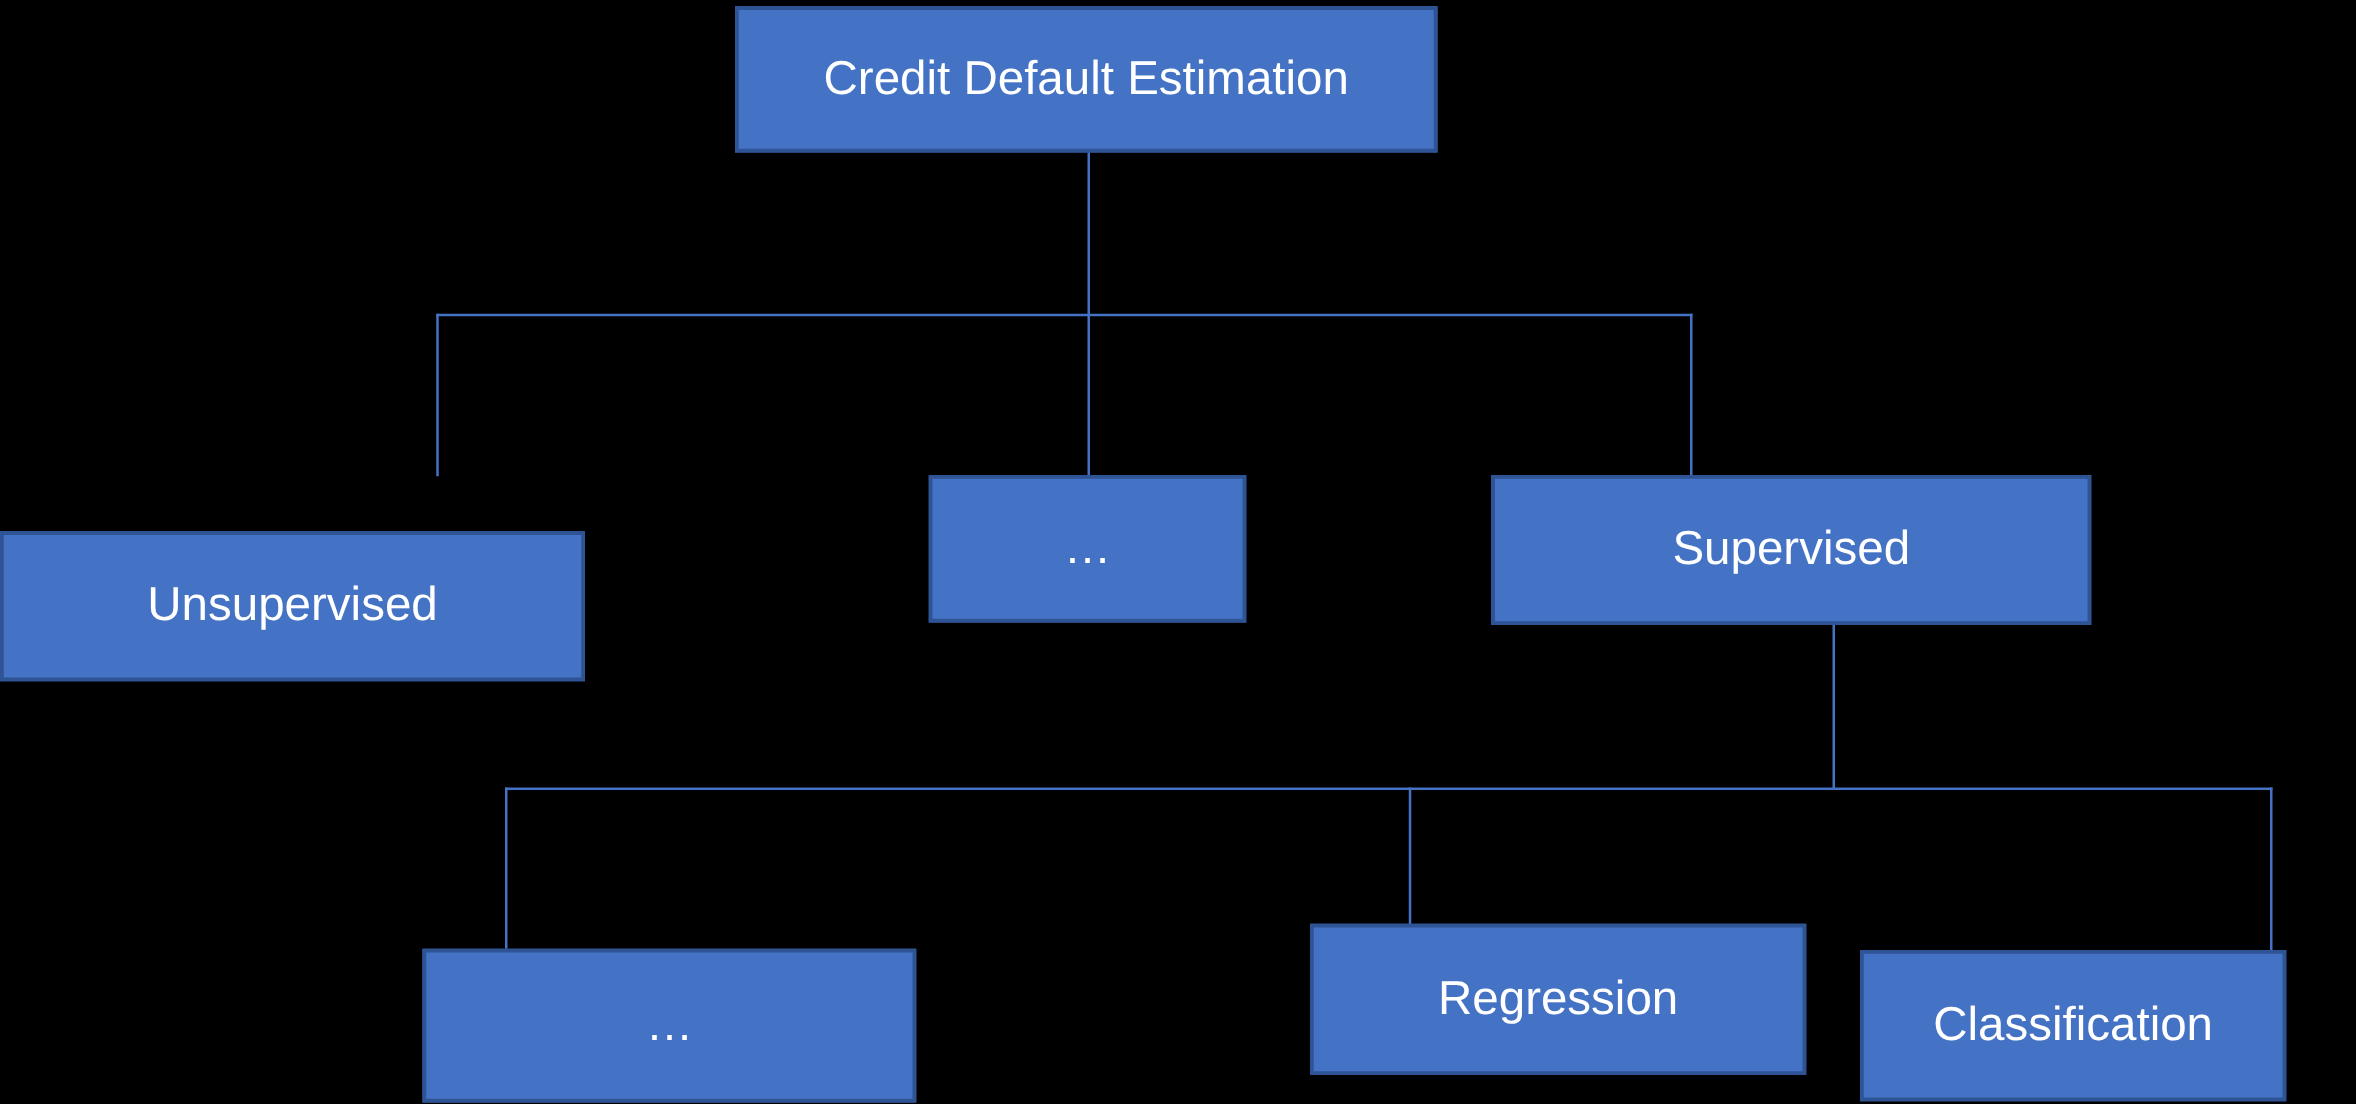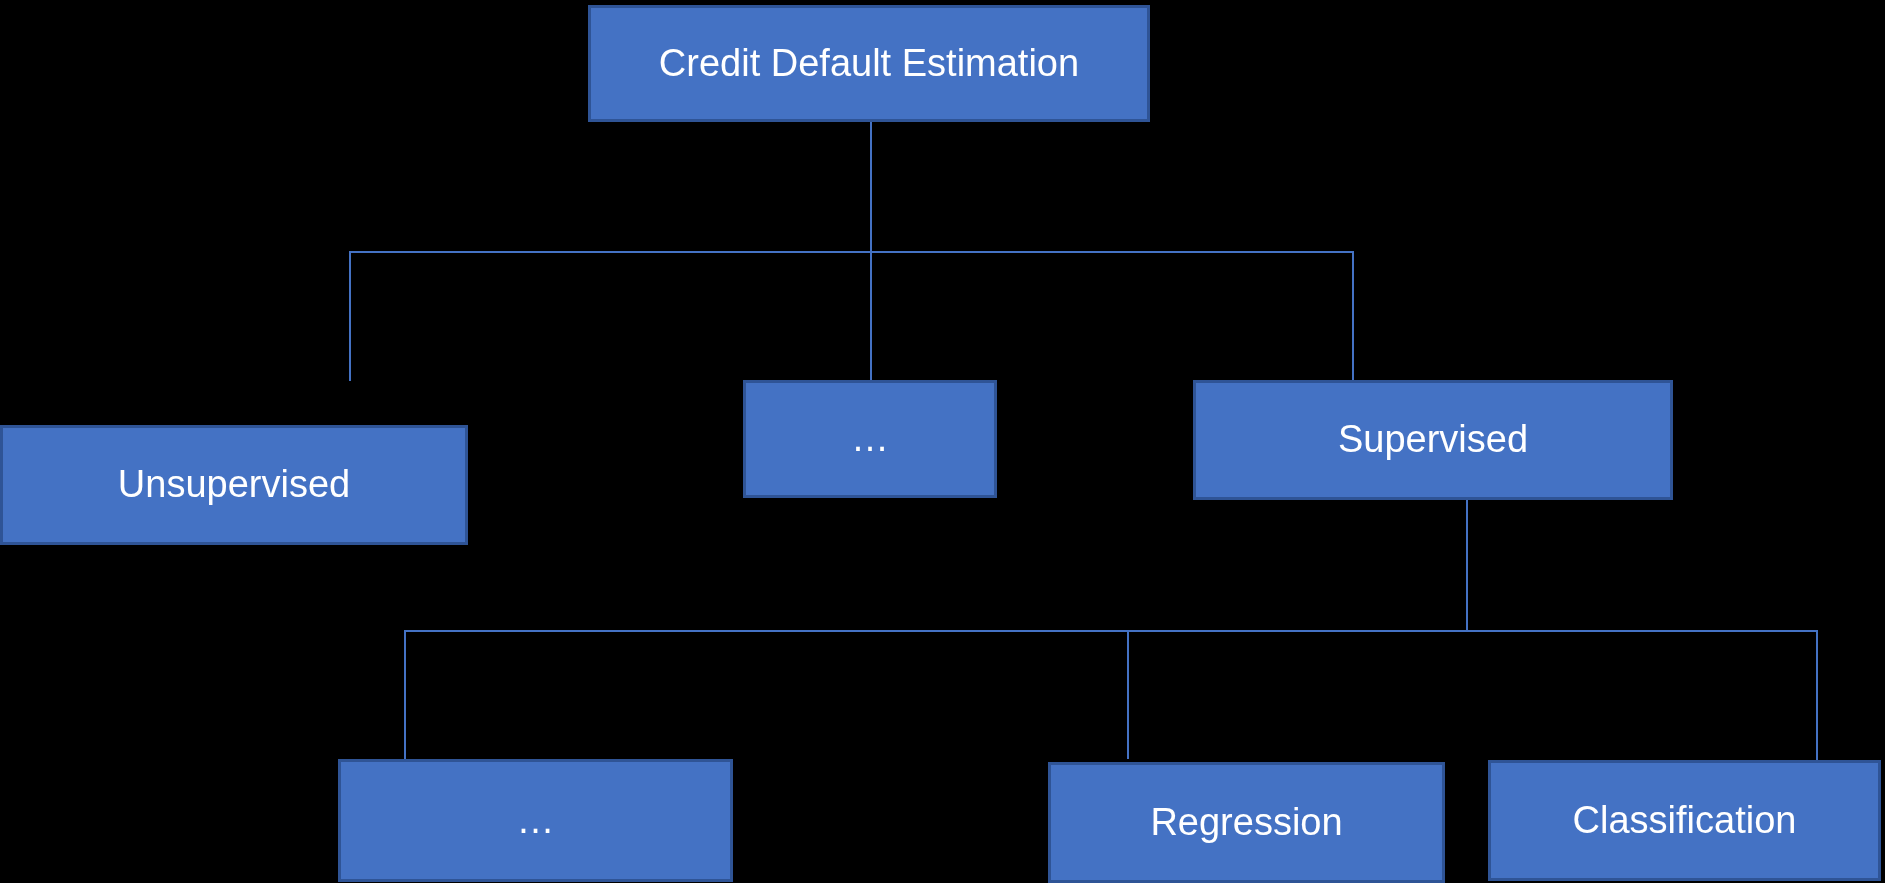--- a/index.html
+++ b/index.html
@@ -35,22 +35,22 @@
   }
   .connector.h { height: 2px; }
   .connector.v { width: 2px; }
 
   
   .n-root           { left: 588px;  top: 5px;   width: 562px; height: 117px; }
   .n-unsupervised   { left: 0;    top: 381px; width: 468px; height: 120px; margin-top: 44px; }
   .n-l2-ellipsis    { left: 743px;  top: 380px; width: 254px; height: 118px; }
   .n-supervised     { left: 1193px; top: 380px; width: 480px; height: 120px; }
   .n-l3-ellipsis    { left: 338px;  top: 759px; width: 395px; height: 123px; }
-  .n-regression     { left: 1048px; top: 762px; width: 397px; height: 121px; }
-  .n-classification { left: 1488px; top: 760px; width: 393px; height: 121px; }
+  .n-regression     { left: 1048px; top: 739px; width: 397px; height: 121px; }
+  .n-classification { left: 1488px; top: 760px; width: 341px; height: 121px; }
 
   
   .c-root-drop      { left: 870px;  top: 122px; height: 130px; }
   .c-l2-bus         { left: 349px;  top: 251px; width: 1005px; }
   .c-unsup-drop     { left: 349px;  top: 251px; height: 130px; }
   .c-l2ellipsis-drop{ left: 870px;  top: 251px; height: 129px; }
   .c-sup-in-drop    { left: 1352px; top: 251px; height: 129px; }
   .c-sup-out-drop   { left: 1466px; top: 500px; height: 131px; }
   .c-l3-bus         { left: 404px;  top: 630px; width: 1414px; }
   .c-l3ellipsis-drop{ left: 404px;  top: 630px; height: 129px; }

